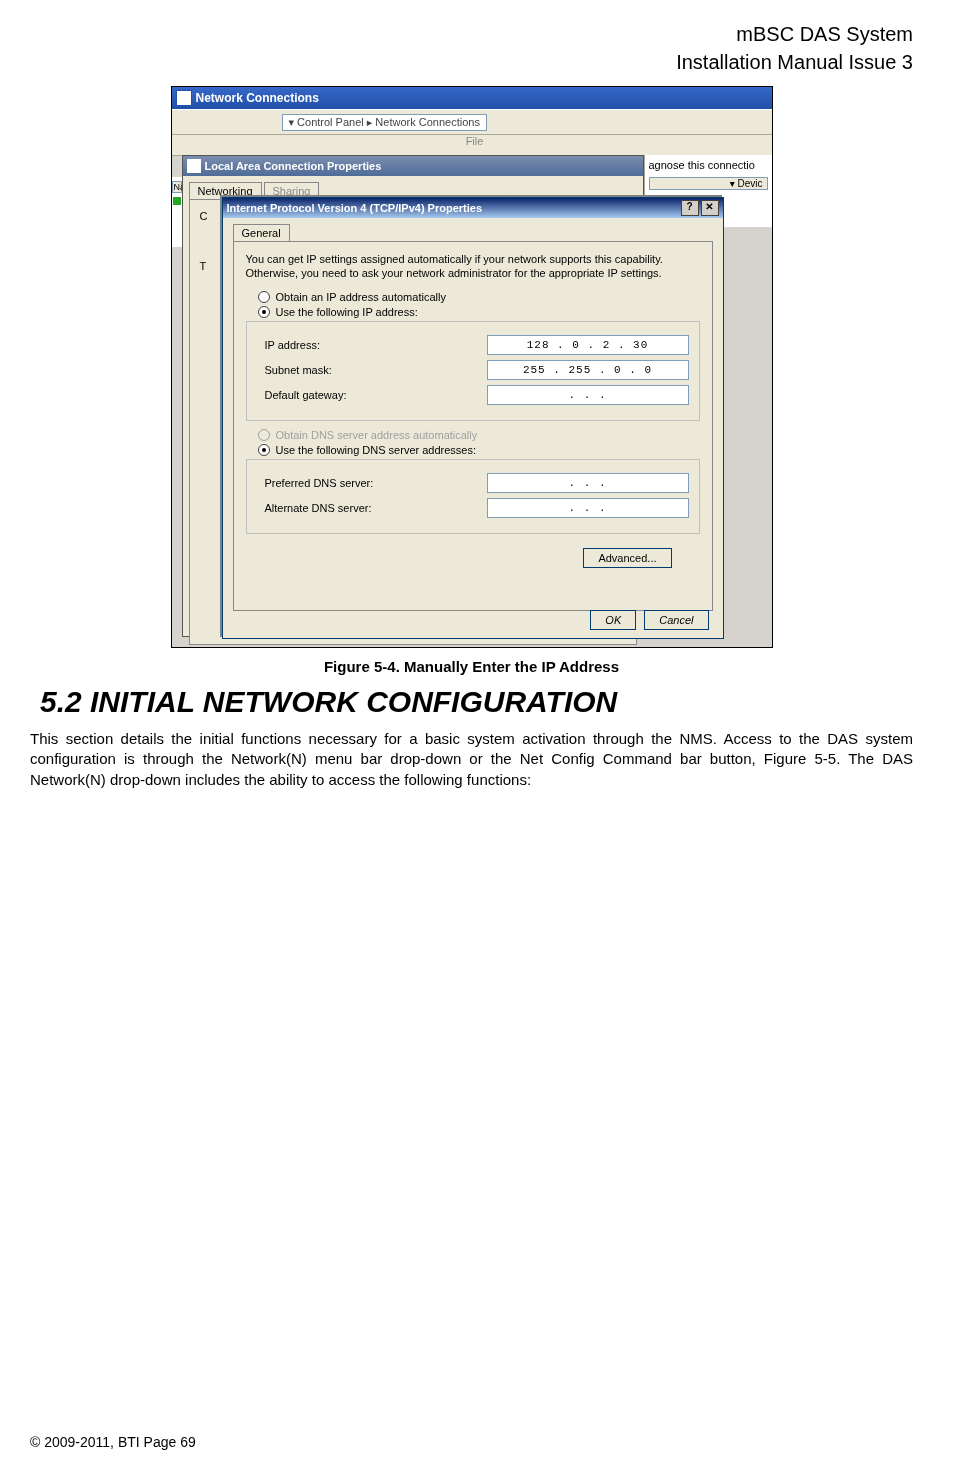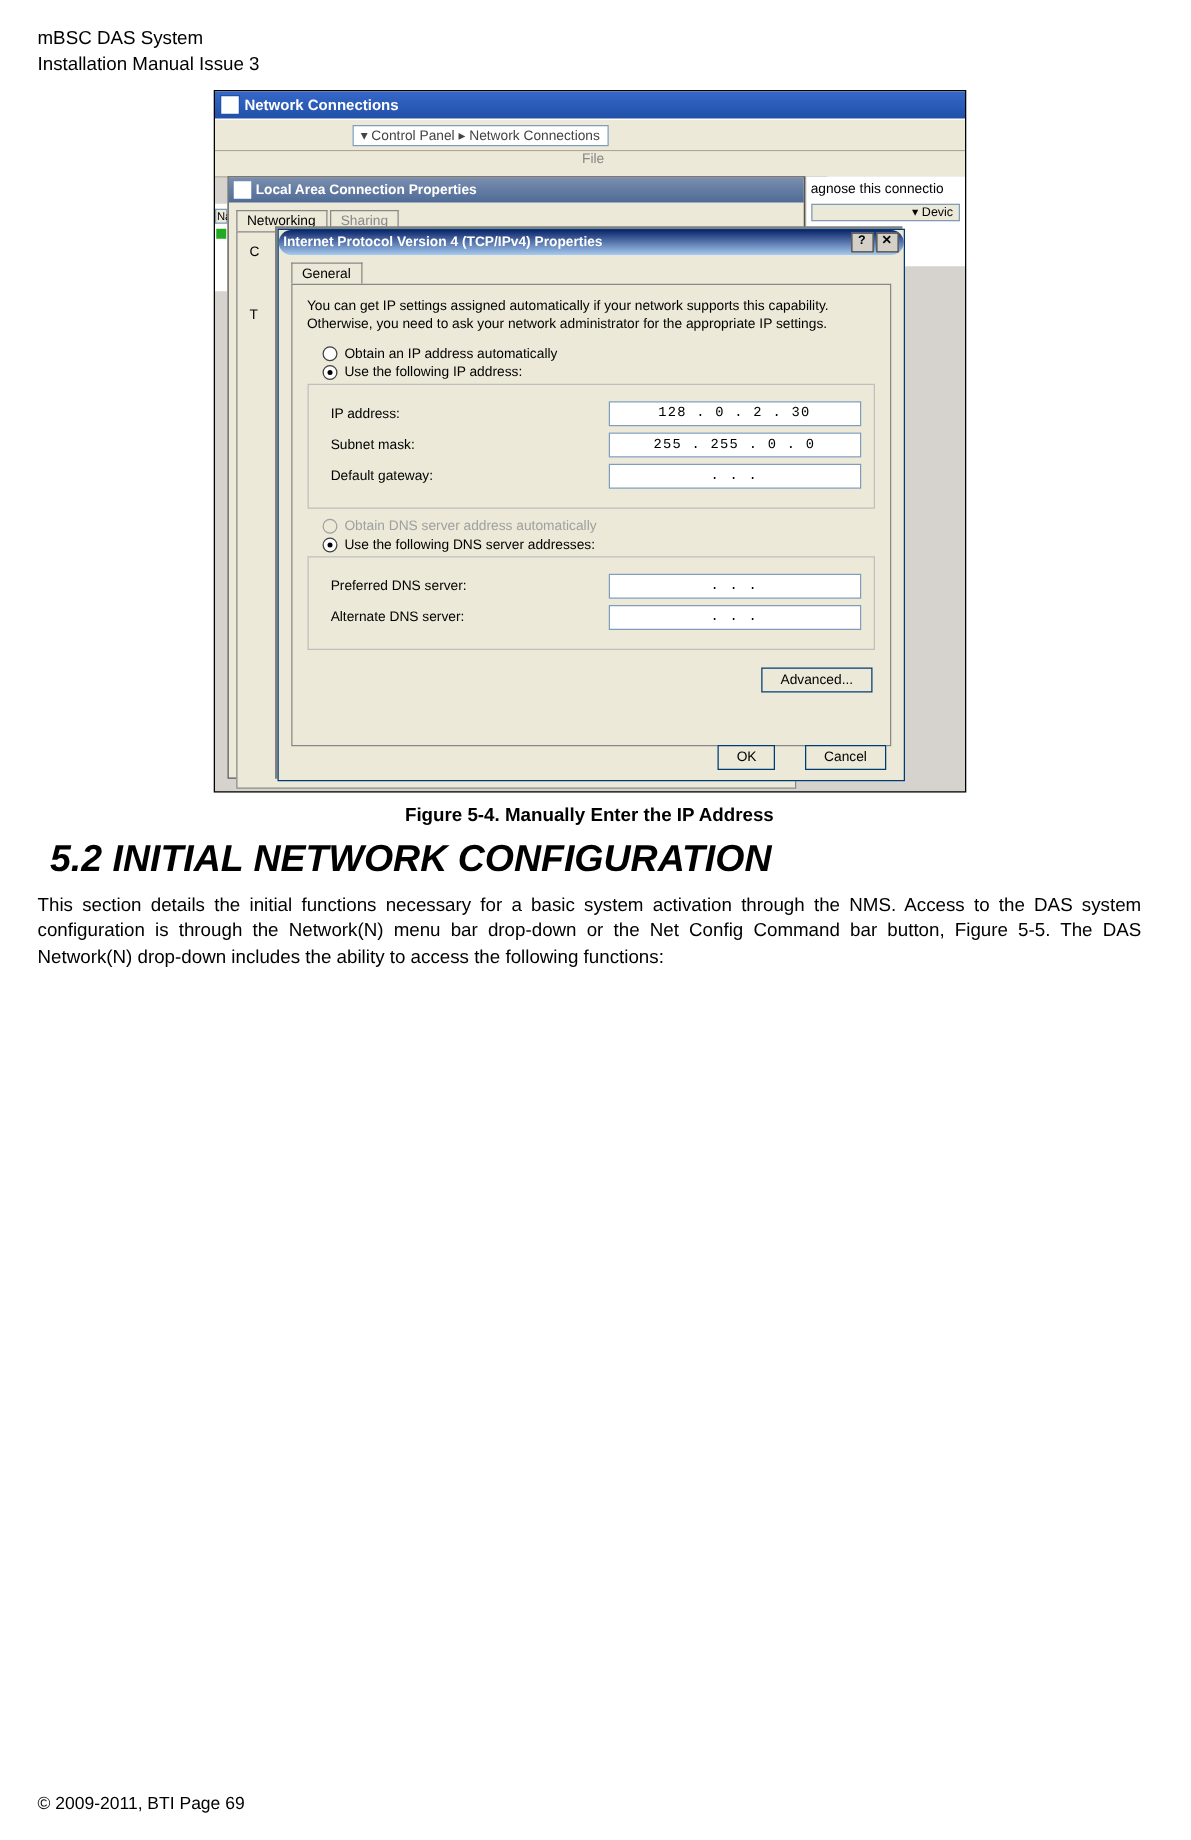--- a/index.html
+++ b/index.html
@@ -11,22 +11,22 @@
     color: #000;
   }
   .page {
     width: 953px;
     height: 1472px;
     position: relative;
     box-sizing: border-box;
     padding: 20px 40px 30px 30px;
   }
   .header-right {
-    text-align: left;
-    font-size: 15px;
+    text-align: right;
+    font-size: 20px;
     line-height: 1.4;
     margin-bottom: 10px;
   }
   .screenshot {
     width: 600px;
     height: 560px;
     margin: 0 auto 10px auto;
     border: 1px solid #000;
     background: #d6d3ce;
     position: relative;
@@ -98,21 +98,21 @@
     position: absolute;
     left: 50px; top: 110px;
     width: 500px; height: 440px;
     background: #ece9d8;
     border: 1px solid #003c74;
     box-shadow: -2px -2px 0 #808080;
   }
   .ipv4-title {
     height: 20px;
     background: linear-gradient(#0a246a, #a6caf0);
-    color:#fff; font-weight:bold; display:flex; align-items:center; justify-content:space-between; padding:0 4px;border-radius:10px;
+    color:#fff; font-weight:bold; display:flex; align-items:center; justify-content:space-between; padding:0 4px;
   }
   .ipv4-title .btns { display:flex; gap:2px;}
   .ipv4-title .b { width:16px;height:14px;background:#d4d0c8;border:1px solid #404040;color:#000;font-size:10px;text-align:center;line-height:12px;}
   .ipv4-body { padding: 6px 10px 10px 10px; }
   .ipv4-tabs { display:flex;}
   .ipv4-tabs .tab { border:1px solid #888;border-bottom:none;padding:2px 8px;background:#ece9d8; }
   .ipv4-panel {
     border:1px solid #888; background:#ece9d8; padding:10px 12px 12px 12px; height: 370px; box-sizing:border-box; position: relative;
   }
   .infotext { color:#000; line-height:1.3; margin-bottom:10px;}
@@ -131,22 +131,22 @@
   .fld-row { display:flex; align-items:center; justify-content:space-between; margin:5px 0 5px 8px; }
   .fld-row label { flex:1; }
   .ipbox {
     width: 200px; height:18px; background:#fff; border:1px solid #7f9db9; display:flex; align-items:center; justify-content:center;
     font-family:"Courier New",monospace; font-size:11px; letter-spacing:1px;
   }
   .ipbox.empty { color:#000; }
   .adv-btn, .ok-btn, .cancel-btn {
     display:inline-block; border:1px solid #003c74; background:#ece9d8; padding:3px 14px; font-size:11px;
   }
-  .ipv4-footer { position:absolute; bottom:42px; right:14px;}
-  .ipv4-okcancel { position:absolute; bottom:8px; right:14px; display:flex; gap:24px;}
+  .ipv4-footer { position:absolute; bottom:42px; right:40px;}
+  .ipv4-okcancel { position:absolute; bottom:8px; right:14px; display:flex; gap:8px;font-style:italic;}
   .right-strip {
     position:absolute; right:0; top:68px; width:128px; height:72px; background:#fff; border-left:1px solid #aca899; padding:4px; box-sizing:border-box;
   }
   .right-strip .row2 { border:1px solid #7f9db9; text-align:right; padding:0 4px; margin-top:6px; font-size:10px; background:#ece9d8;}
   .closebox {
     position:absolute; left:472px; top:68px; width:16px;height:14px;background:#d4d0c8;border:1px solid #404040;text-align:center;line-height:12px;font-size:10px;
   }
   .fig-caption {
     text-align:center; font-weight:bold; font-size:15px; margin: 8px 0 10px 0;
   }

